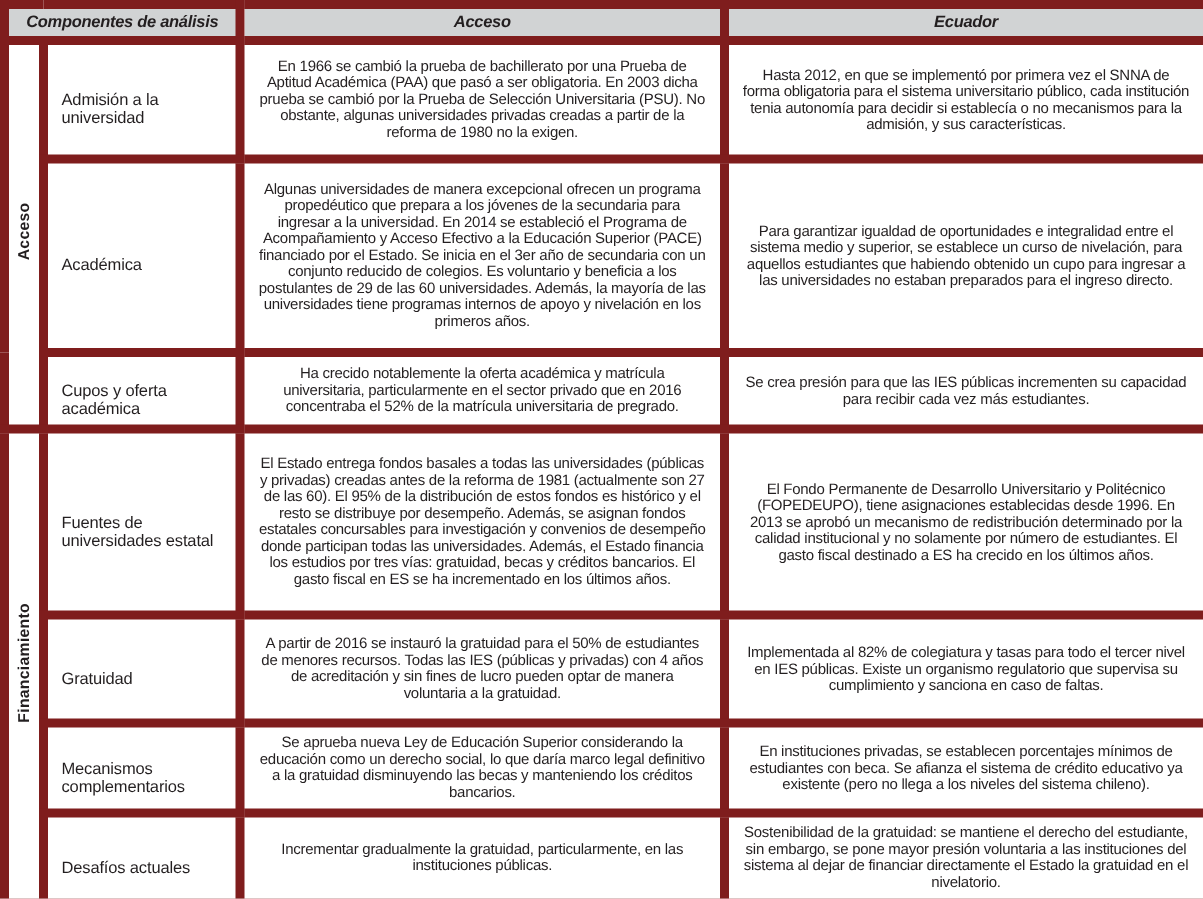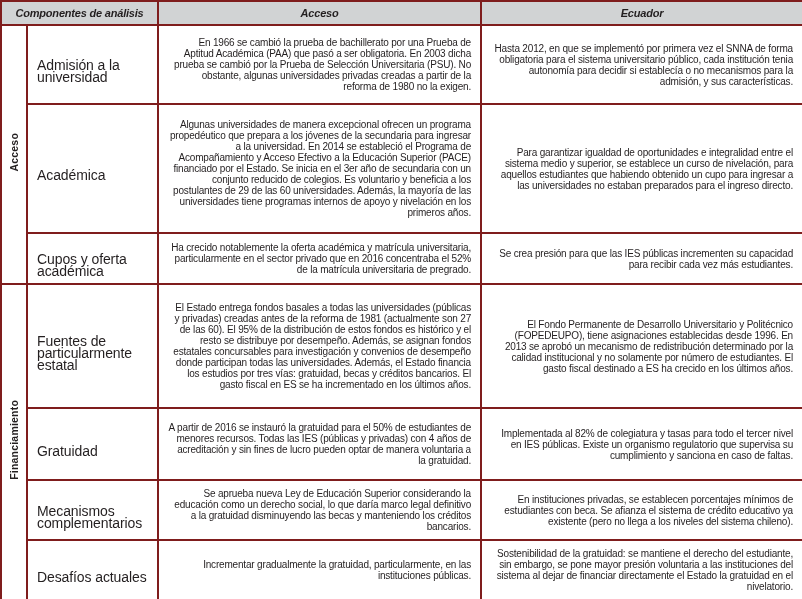--- a/index.html
+++ b/index.html
@@ -18,21 +18,21 @@
   table.cmp {
     width: 802px;
     height: 599px;
     border-collapse: collapse;
     table-layout: fixed;
     border: 1px solid #e23b2e;
     border-top: 2px solid #58595b;
     border-bottom: 2px solid #58595b;
   }
   table.cmp td, table.cmp th {
-    border: 2px solid #7f1d1d;
+    border: 6px solid #7f1d1d;
     box-sizing: border-box;
     overflow: hidden;
     vertical-align: middle;
   }
   th.hdr {
     background: #d1d3d4;
     font-size: 11px;
     font-weight: bold;
     font-style: italic;
     text-align: center;
@@ -58,31 +58,31 @@
   td.vgroup span {
     display: inline-block;
     writing-mode: vertical-rl;
     transform: rotate(180deg);
     font-weight: bold;
     font-size: 10.5px;
     letter-spacing: 0.2px;
     white-space: nowrap;
   }
   td.component {
-    font-size: 14px;
+    font-size: 11px;
     padding: 16px 6px 3px 9px;
     line-height: 12px;
     letter-spacing: -0.1px;
   }
   td.body {
     font-size: 10px;
     line-height: 11px;
     letter-spacing: -0.18px;
     padding: 3px 9px;
-    text-align: right;
+    text-align: center;
   }
 </style>
 </head>
 <body>
 
 <div class="table-wrap">
   <table class="cmp">
     <colgroup>
       <col style="width:26px">
       <col style="width:131px">
@@ -113,21 +113,21 @@
     <tr class="r3">
       <td class="component">Cupos y oferta académica</td>
       <td class="body">Ha crecido notablemente la oferta académica y matrícula universitaria, particularmente en el sector privado que en 2016 concentraba el 52% de la matrícula universitaria de pregrado.</td>
       <td class="body">Se crea presión para que las IES públicas incrementen su capacidad para recibir cada vez más estudiantes.</td>
     </tr>
 
     <tr class="r4">
       <td class="vgroup" rowspan="4">
         <span>Financiamiento</span>
       </td>
-      <td class="component">Fuentes de particularmente estatal</td>
+      <td class="component">Fuentes de universidades estatal</td>
       <td class="body">El Estado entrega fondos basales a todas las universidades (públicas y privadas) creadas antes de la reforma de 1981 (actualmente son 27 de las 60). El 95% de la distribución de estos fondos es histórico y el resto se distribuye por desempeño. Además, se asignan fondos estatales concursables para investigación y convenios de desempeño donde participan todas las universidades. Además, el Estado financia los estudios por tres vías: gratuidad, becas y créditos bancarios. El gasto fiscal en ES se ha incrementado en los últimos años.</td>
       <td class="body">El Fondo Permanente de Desarrollo Universitario y Politécnico (FOPEDEUPO), tiene asignaciones establecidas desde 1996. En 2013 se aprobó un mecanismo de redistribución determinado por la calidad institucional y no solamente por número de estudiantes. El gasto fiscal destinado a ES ha crecido en los últimos años.</td>
     </tr>
     <tr class="r5">
       <td class="component">Gratuidad</td>
       <td class="body">A partir de 2016 se instauró la gratuidad para el 50% de estudiantes de menores recursos. Todas las IES (públicas y privadas) con 4 años de acreditación y sin fines de lucro pueden optar de manera voluntaria a la gratuidad.</td>
       <td class="body">Implementada al 82% de colegiatura y tasas para todo el tercer nivel en IES públicas. Existe un organismo regulatorio que supervisa su cumplimiento y sanciona en caso de faltas.</td>
     </tr>
     <tr class="r6">
       <td class="component">Mecanismos complementarios</td>

